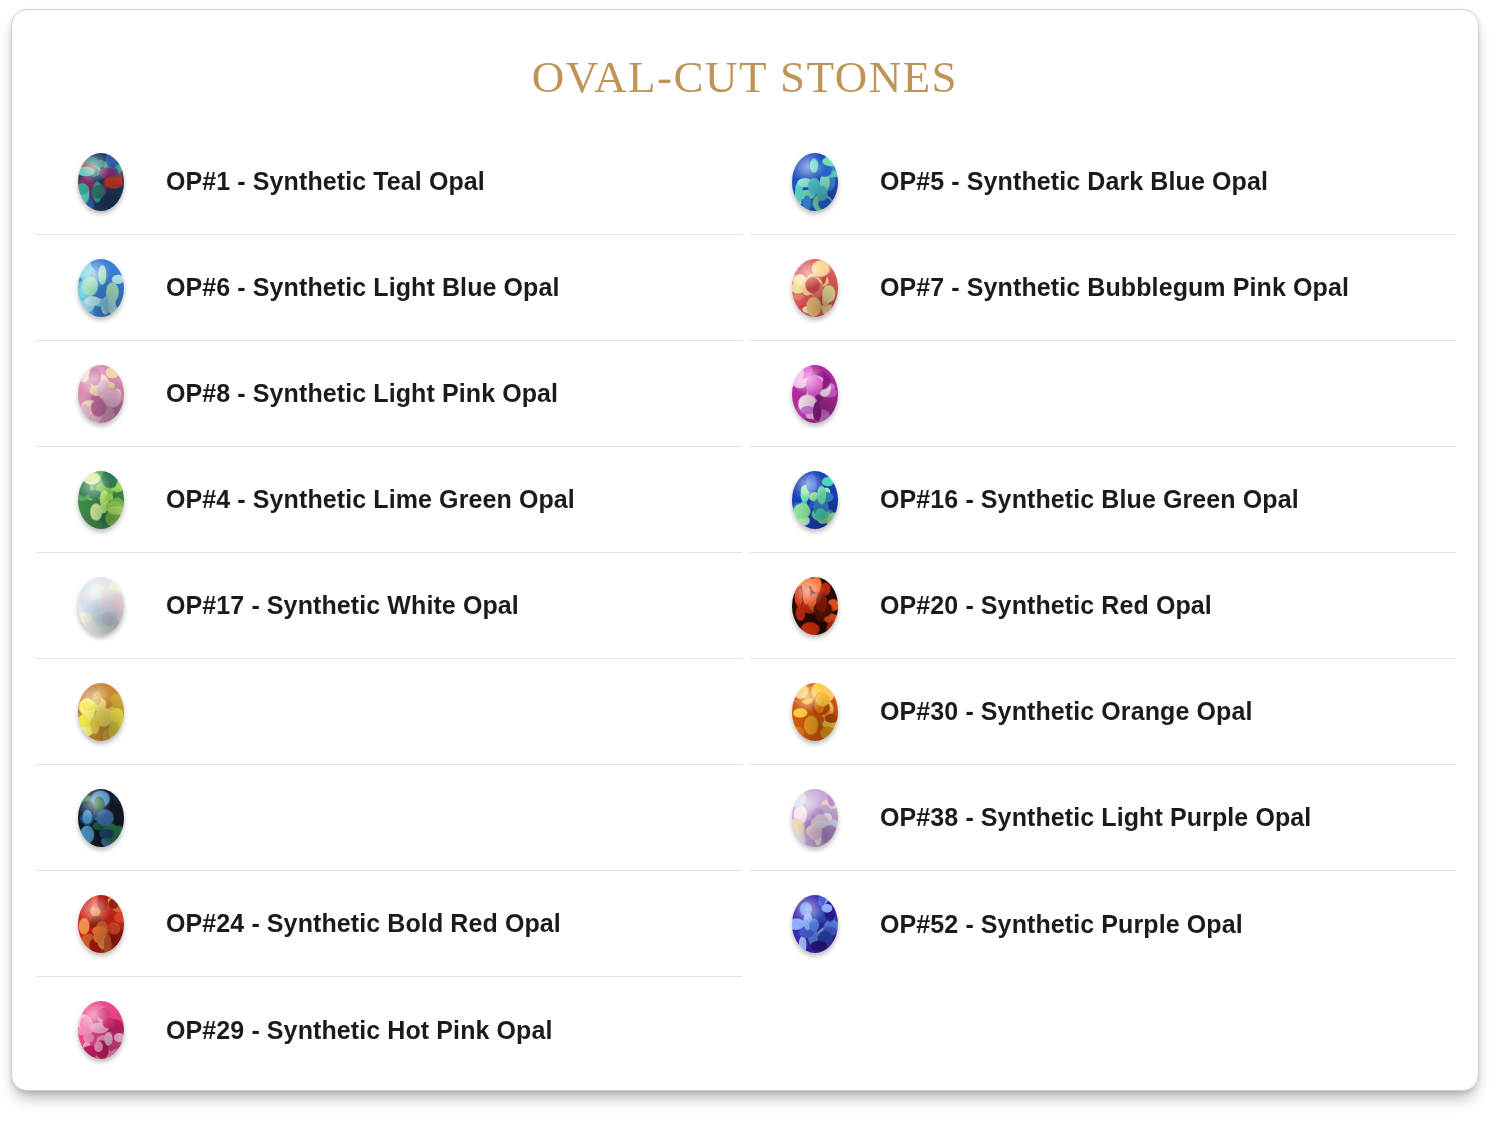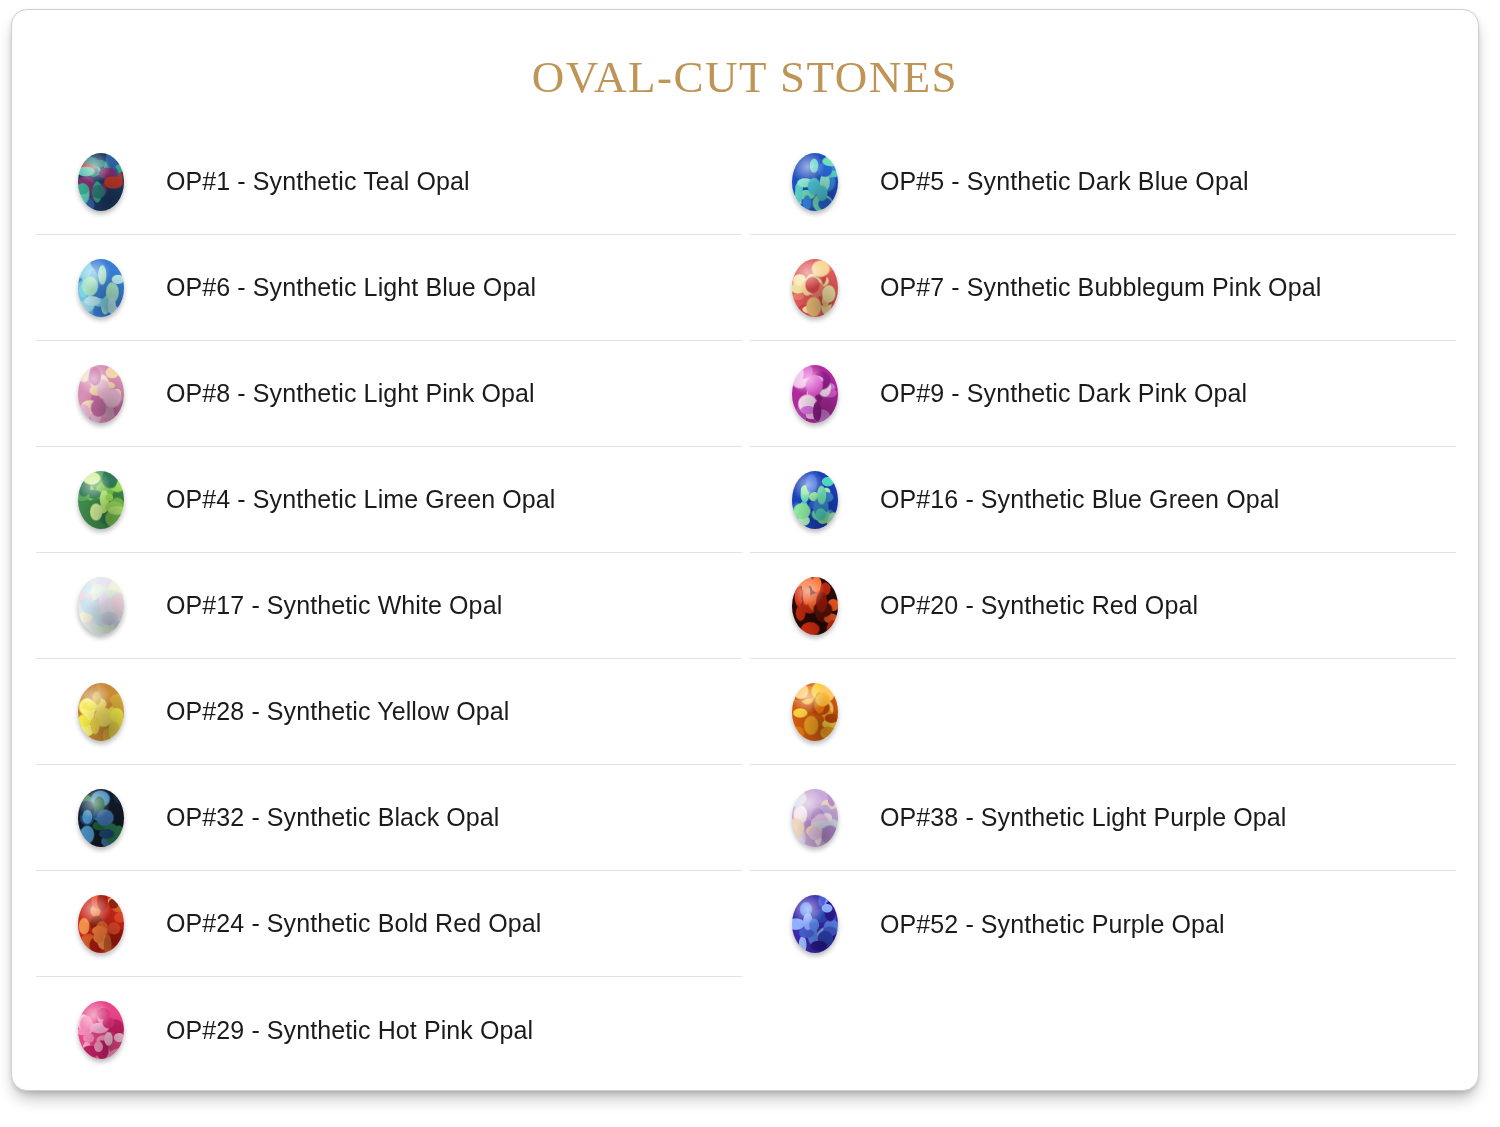--- a/index.html
+++ b/index.html
@@ -92,21 +92,21 @@
     border-radius: 50%;
     background:
       radial-gradient(ellipse 60% 45% at 34% 24%, rgba(255,255,255,0.55), rgba(255,255,255,0) 62%),
       radial-gradient(ellipse 90% 90% at 70% 82%, rgba(0,0,0,0.30), rgba(0,0,0,0) 70%);
     pointer-events: none;
   }
 
   .label {
     font-size: 25px;
     color: #1b1b1b;
-    font-weight: 400;
+    font-weight: 700;
     white-space: nowrap;
     letter-spacing: 0.1px;
   }
 </style>
 </head>
 <body>
 
 <div id="card">
 
   <h1 id="title">OVAL-CUT STONES</h1>
@@ -159,30 +159,28 @@
         </div>
         <div class="label">OP#17 - Synthetic White Opal</div>
       </div>
 
       <div class="stone-row">
         <div class="thumb-cell">
           <div class="gem" style="background: radial-gradient(23.6% 13% at 25.1% 39.2%, rgb(242, 232, 74) 0%, rgb(242, 232, 74) 58%, rgba(0, 0, 0, 0) 72%), radial-gradient(14.8% 23.1% at 37.2% 73.1%, rgb(232, 210, 74) 0%, rgb(232, 210, 74) 58%, rgba(0, 0, 0, 0) 72%), radial-gradient(14% 17.9% at 41% 26.3%, rgb(212, 168, 58) 0%, rgb(212, 168, 58) 58%, rgba(0, 0, 0, 0) 72%), radial-gradient(15.1% 21.9% at 26.1% 50.9%, rgb(250, 240, 122) 0%, rgb(250, 240, 122) 58%, rgba(0, 0, 0, 0) 72%), radial-gradient(16.9% 23.2% at 31.6% 14.2%, rgb(192, 122, 44) 0%, rgb(192, 122, 44) 58%, rgba(0, 0, 0, 0) 72%), radial-gradient(28% 15.9% at 42.7% 36.4%, rgb(234, 216, 96) 0%, rgb(234, 216, 96) 58%, rgba(0, 0, 0, 0) 72%), radial-gradient(22.3% 18.7% at 84.2% 55.3%, rgb(242, 232, 74) 0%, rgb(242, 232, 74) 58%, rgba(0, 0, 0, 0) 72%), radial-gradient(18.4% 25.6% at 78.6% 82.5%, rgb(232, 210, 74) 0%, rgb(232, 210, 74) 58%, rgba(0, 0, 0, 0) 72%), radial-gradient(18.8% 21.1% at 66.4% 91.3%, rgb(212, 168, 58) 0%, rgb(212, 168, 58) 58%, rgba(0, 0, 0, 0) 72%), radial-gradient(28.7% 23.1% at 20.7% 41.4%, rgb(250, 240, 122) 0%, rgb(250, 240, 122) 58%, rgba(0, 0, 0, 0) 72%), radial-gradient(30.7% 11% at 12.2% 46.5%, rgb(192, 122, 44) 0%, rgb(192, 122, 44) 58%, rgba(0, 0, 0, 0) 72%), radial-gradient(31.3% 25.4% at 55.7% 58.9%, rgb(234, 216, 96) 0%, rgb(234, 216, 96) 58%, rgba(0, 0, 0, 0) 72%), radial-gradient(22.8% 27.1% at 89.8% 73.7%, rgb(242, 232, 74) 0%, rgb(242, 232, 74) 58%, rgba(0, 0, 0, 0) 72%), radial-gradient(22.8% 12.1% at 76.4% 61.9%, rgb(232, 210, 74) 0%, rgb(232, 210, 74) 58%, rgba(0, 0, 0, 0) 72%), radial-gradient(29.1% 14.4% at 88% 28.4%, rgb(212, 168, 58) 0%, rgb(212, 168, 58) 58%, rgba(0, 0, 0, 0) 72%), radial-gradient(17.6% 13.1% at 40% 29.1%, rgb(250, 240, 122) 0%, rgb(250, 240, 122) 58%, rgba(0, 0, 0, 0) 72%), radial-gradient(20.3% 17.7% at 70.1% 90.6%, rgb(192, 122, 44) 0%, rgb(192, 122, 44) 58%, rgba(0, 0, 0, 0) 72%), radial-gradient(30.1% 17.7% at 41.3% 36.3%, rgb(234, 216, 96) 0%, rgb(234, 216, 96) 58%, rgba(0, 0, 0, 0) 72%), radial-gradient(23.1% 16.7% at 14.2% 65.1%, rgb(242, 232, 74) 0%, rgb(242, 232, 74) 58%, rgba(0, 0, 0, 0) 72%), radial-gradient(12.9% 16.9% at 73.8% 52%, rgb(232, 210, 74) 0%, rgb(232, 210, 74) 58%, rgba(0, 0, 0, 0) 72%), radial-gradient(21.3% 27% at 88% 40.5%, rgb(212, 168, 58) 0%, rgb(212, 168, 58) 58%, rgba(0, 0, 0, 0) 72%), radial-gradient(24.3% 16.4% at 19% 81%, rgb(250, 240, 122) 0%, rgb(250, 240, 122) 58%, rgba(0, 0, 0, 0) 72%), rgb(201, 138, 54);">
               <span class="sheen"></span>
             </div>
         </div>
-        <div class="label">OP#28 - Synthetic Yellow Opal</div>
       </div>
 
       <div class="stone-row">
         <div class="thumb-cell">
           <div class="gem" style="background: radial-gradient(25% 12.7% at 62.2% 77.2%, rgb(31, 74, 122) 0%, rgb(31, 74, 122) 58%, rgba(0, 0, 0, 0) 72%), radial-gradient(26.5% 19.2% at 71.6% 73.8%, rgb(42, 122, 74) 0%, rgb(42, 122, 74) 58%, rgba(0, 0, 0, 0) 72%), radial-gradient(28.3% 22.2% at 59.1% 49.8%, rgb(63, 111, 168) 0%, rgb(63, 111, 168) 58%, rgba(0, 0, 0, 0) 72%), radial-gradient(18.2% 21% at 46.1% 26.7%, rgb(26, 95, 58) 0%, rgb(26, 95, 58) 58%, rgba(0, 0, 0, 0) 72%), radial-gradient(16.2% 18.5% at 20.1% 48.1%, rgb(74, 143, 192) 0%, rgb(74, 143, 192) 58%, rgba(0, 0, 0, 0) 72%), radial-gradient(25.2% 22.2% at 18.7% 35%, rgb(15, 42, 63) 0%, rgb(15, 42, 63) 58%, rgba(0, 0, 0, 0) 72%), radial-gradient(25.5% 20.7% at 35.4% 36.4%, rgb(31, 74, 122) 0%, rgb(31, 74, 122) 58%, rgba(0, 0, 0, 0) 72%), radial-gradient(15.9% 21% at 89.2% 76.7%, rgb(42, 122, 74) 0%, rgb(42, 122, 74) 58%, rgba(0, 0, 0, 0) 72%), radial-gradient(26.9% 11.6% at 85.4% 76.7%, rgb(63, 111, 168) 0%, rgb(63, 111, 168) 58%, rgba(0, 0, 0, 0) 72%), radial-gradient(23.1% 12.6% at 77.2% 72.3%, rgb(26, 95, 58) 0%, rgb(26, 95, 58) 58%, rgba(0, 0, 0, 0) 72%), radial-gradient(31.2% 21.7% at 49% 16.8%, rgb(74, 143, 192) 0%, rgb(74, 143, 192) 58%, rgba(0, 0, 0, 0) 72%), radial-gradient(12.1% 12.5% at 26.3% 38.2%, rgb(15, 42, 63) 0%, rgb(15, 42, 63) 58%, rgba(0, 0, 0, 0) 72%), radial-gradient(24.1% 20.3% at 20.1% 49.2%, rgb(31, 74, 122) 0%, rgb(31, 74, 122) 58%, rgba(0, 0, 0, 0) 72%), radial-gradient(27.8% 16.9% at 12.9% 20%, rgb(42, 122, 74) 0%, rgb(42, 122, 74) 58%, rgba(0, 0, 0, 0) 72%), radial-gradient(14.4% 16.6% at 42.3% 44.1%, rgb(63, 111, 168) 0%, rgb(63, 111, 168) 58%, rgba(0, 0, 0, 0) 72%), radial-gradient(23.9% 12.4% at 47.2% 63.3%, rgb(26, 95, 58) 0%, rgb(26, 95, 58) 58%, rgba(0, 0, 0, 0) 72%), radial-gradient(23% 23.9% at 20.1% 78.6%, rgb(74, 143, 192) 0%, rgb(74, 143, 192) 58%, rgba(0, 0, 0, 0) 72%), radial-gradient(21.5% 20.6% at 90% 11.5%, rgb(15, 42, 63) 0%, rgb(15, 42, 63) 58%, rgba(0, 0, 0, 0) 72%), radial-gradient(16.1% 23.1% at 18.2% 82.5%, rgb(31, 74, 122) 0%, rgb(31, 74, 122) 58%, rgba(0, 0, 0, 0) 72%), radial-gradient(26.5% 25.7% at 71.7% 76.2%, rgb(42, 122, 74) 0%, rgb(42, 122, 74) 58%, rgba(0, 0, 0, 0) 72%), radial-gradient(23.4% 14.2% at 65.7% 90.4%, rgb(63, 111, 168) 0%, rgb(63, 111, 168) 58%, rgba(0, 0, 0, 0) 72%), radial-gradient(14.7% 13.5% at 9.4% 77.1%, rgb(26, 95, 58) 0%, rgb(26, 95, 58) 58%, rgba(0, 0, 0, 0) 72%), rgb(18, 26, 38);">
               <span class="sheen"></span>
             </div>
         </div>
-        <div class="label">OP#32 - Synthetic Black Opal</div>
       </div>
 
       <div class="stone-row">
         <div class="thumb-cell">
           <div class="gem" style="background: radial-gradient(20.5% 16% at 78.4% 57.5%, rgb(232, 72, 42) 0%, rgb(232, 72, 42) 58%, rgba(0, 0, 0, 0) 72%), radial-gradient(16.8% 14.1% at 44.3% 73.5%, rgb(240, 122, 58) 0%, rgb(240, 122, 58) 58%, rgba(0, 0, 0, 0) 72%), radial-gradient(17.9% 24.9% at 53.2% 11.1%, rgb(168, 26, 16) 0%, rgb(168, 26, 16) 58%, rgba(0, 0, 0, 0) 72%), radial-gradient(13% 27.2% at 64.5% 86%, rgb(216, 96, 42) 0%, rgb(216, 96, 42) 58%, rgba(0, 0, 0, 0) 72%), radial-gradient(16.7% 13.1% at 77.3% 14.9%, rgb(143, 36, 16) 0%, rgb(143, 36, 16) 58%, rgba(0, 0, 0, 0) 72%), radial-gradient(22% 19.4% at 57% 81.5%, rgb(242, 144, 74) 0%, rgb(242, 144, 74) 58%, rgba(0, 0, 0, 0) 72%), radial-gradient(18.6% 13% at 90.5% 39.3%, rgb(232, 72, 42) 0%, rgb(232, 72, 42) 58%, rgba(0, 0, 0, 0) 72%), radial-gradient(25.2% 13.4% at 46.8% 62.1%, rgb(240, 122, 58) 0%, rgb(240, 122, 58) 58%, rgba(0, 0, 0, 0) 72%), radial-gradient(30.4% 23.7% at 88.7% 74.2%, rgb(168, 26, 16) 0%, rgb(168, 26, 16) 58%, rgba(0, 0, 0, 0) 72%), radial-gradient(21% 23.9% at 52.3% 60.4%, rgb(216, 96, 42) 0%, rgb(216, 96, 42) 58%, rgba(0, 0, 0, 0) 72%), radial-gradient(21.4% 21.2% at 40.1% 49.9%, rgb(143, 36, 16) 0%, rgb(143, 36, 16) 58%, rgba(0, 0, 0, 0) 72%), radial-gradient(17.6% 20.7% at 13.3% 53.2%, rgb(242, 144, 74) 0%, rgb(242, 144, 74) 58%, rgba(0, 0, 0, 0) 72%), radial-gradient(17.2% 19% at 40.7% 10.4%, rgb(232, 72, 42) 0%, rgb(232, 72, 42) 58%, rgba(0, 0, 0, 0) 72%), radial-gradient(15.4% 13.7% at 13.1% 59.2%, rgb(240, 122, 58) 0%, rgb(240, 122, 58) 58%, rgba(0, 0, 0, 0) 72%), radial-gradient(21.7% 20.7% at 39% 86.6%, rgb(168, 26, 16) 0%, rgb(168, 26, 16) 58%, rgba(0, 0, 0, 0) 72%), radial-gradient(29.7% 18.8% at 27.1% 81%, rgb(216, 96, 42) 0%, rgb(216, 96, 42) 58%, rgba(0, 0, 0, 0) 72%), radial-gradient(22.9% 20.8% at 41.1% 77%, rgb(143, 36, 16) 0%, rgb(143, 36, 16) 58%, rgba(0, 0, 0, 0) 72%), radial-gradient(28.3% 11.3% at 82.2% 10.3%, rgb(242, 144, 74) 0%, rgb(242, 144, 74) 58%, rgba(0, 0, 0, 0) 72%), radial-gradient(28.3% 14.9% at 25.3% 76.2%, rgb(232, 72, 42) 0%, rgb(232, 72, 42) 58%, rgba(0, 0, 0, 0) 72%), radial-gradient(16.9% 15.6% at 37.8% 27.3%, rgb(240, 122, 58) 0%, rgb(240, 122, 58) 58%, rgba(0, 0, 0, 0) 72%), radial-gradient(28.2% 19.2% at 27.1% 76.6%, rgb(168, 26, 16) 0%, rgb(168, 26, 16) 58%, rgba(0, 0, 0, 0) 72%), radial-gradient(24.6% 16.4% at 89.4% 19.8%, rgb(216, 96, 42) 0%, rgb(216, 96, 42) 58%, rgba(0, 0, 0, 0) 72%), rgb(200, 39, 24);">
               <span class="sheen"></span>
             </div>
         </div>
         <div class="label">OP#24 - Synthetic Bold Red Opal</div>
       </div>
@@ -217,21 +215,20 @@
         </div>
         <div class="label">OP#7 - Synthetic Bubblegum Pink Opal</div>
       </div>
 
       <div class="stone-row">
         <div class="thumb-cell">
           <div class="gem" style="background: radial-gradient(28.3% 27.1% at 48.6% 35.1%, rgb(224, 90, 208) 0%, rgb(224, 90, 208) 58%, rgba(0, 0, 0, 0) 72%), radial-gradient(15.4% 17% at 15.7% 14.7%, rgb(240, 184, 232) 0%, rgb(240, 184, 232) 58%, rgba(0, 0, 0, 0) 72%), radial-gradient(14% 26.6% at 54.8% 80.3%, rgb(143, 31, 136) 0%, rgb(143, 31, 136) 58%, rgba(0, 0, 0, 0) 72%), radial-gradient(23.8% 10.9% at 34.5% 77.8%, rgb(216, 122, 224) 0%, rgb(216, 122, 224) 58%, rgba(0, 0, 0, 0) 72%), radial-gradient(30.6% 24.5% at 33.4% 67%, rgb(250, 224, 240) 0%, rgb(250, 224, 240) 58%, rgba(0, 0, 0, 0) 72%), radial-gradient(20.9% 11.8% at 22.4% 78%, rgb(192, 64, 176) 0%, rgb(192, 64, 176) 58%, rgba(0, 0, 0, 0) 72%), radial-gradient(12.9% 18.2% at 42.6% 52.4%, rgb(224, 90, 208) 0%, rgb(224, 90, 208) 58%, rgba(0, 0, 0, 0) 72%), radial-gradient(26.2% 11% at 50.6% 25.4%, rgb(240, 184, 232) 0%, rgb(240, 184, 232) 58%, rgba(0, 0, 0, 0) 72%), radial-gradient(30% 23.6% at 64.5% 27%, rgb(143, 31, 136) 0%, rgb(143, 31, 136) 58%, rgba(0, 0, 0, 0) 72%), radial-gradient(23.5% 21% at 40.9% 68.2%, rgb(216, 122, 224) 0%, rgb(216, 122, 224) 58%, rgba(0, 0, 0, 0) 72%), radial-gradient(21.8% 24.2% at 70.7% 39.2%, rgb(250, 224, 240) 0%, rgb(250, 224, 240) 58%, rgba(0, 0, 0, 0) 72%), radial-gradient(19.2% 19.7% at 18.6% 91.2%, rgb(192, 64, 176) 0%, rgb(192, 64, 176) 58%, rgba(0, 0, 0, 0) 72%), radial-gradient(27.9% 19.6% at 27.1% 11%, rgb(224, 90, 208) 0%, rgb(224, 90, 208) 58%, rgba(0, 0, 0, 0) 72%), radial-gradient(30.8% 25.6% at 17.3% 23.6%, rgb(240, 184, 232) 0%, rgb(240, 184, 232) 58%, rgba(0, 0, 0, 0) 72%), radial-gradient(25.7% 23.3% at 51.2% 51.7%, rgb(143, 31, 136) 0%, rgb(143, 31, 136) 58%, rgba(0, 0, 0, 0) 72%), radial-gradient(27.3% 20.4% at 65.6% 90.1%, rgb(216, 122, 224) 0%, rgb(216, 122, 224) 58%, rgba(0, 0, 0, 0) 72%), radial-gradient(23.3% 16.7% at 47.4% 49.2%, rgb(250, 224, 240) 0%, rgb(250, 224, 240) 58%, rgba(0, 0, 0, 0) 72%), radial-gradient(28.9% 18.4% at 54.9% 24.2%, rgb(192, 64, 176) 0%, rgb(192, 64, 176) 58%, rgba(0, 0, 0, 0) 72%), radial-gradient(24.6% 12% at 81.7% 48.2%, rgb(224, 90, 208) 0%, rgb(224, 90, 208) 58%, rgba(0, 0, 0, 0) 72%), radial-gradient(28.9% 10.1% at 46.2% 86.9%, rgb(240, 184, 232) 0%, rgb(240, 184, 232) 58%, rgba(0, 0, 0, 0) 72%), radial-gradient(15% 25.9% at 24.5% 87.1%, rgb(143, 31, 136) 0%, rgb(143, 31, 136) 58%, rgba(0, 0, 0, 0) 72%), radial-gradient(28% 12.5% at 75.6% 38.3%, rgb(216, 122, 224) 0%, rgb(216, 122, 224) 58%, rgba(0, 0, 0, 0) 72%), rgb(176, 42, 158);">
               <span class="sheen"></span>
             </div>
         </div>
-        <div class="label">OP#9 - Synthetic Dark Pink Opal</div>
       </div>
 
       <div class="stone-row">
         <div class="thumb-cell">
           <div class="gem" style="background: radial-gradient(19.8% 12.4% at 77.9% 18.4%, rgb(79, 216, 192) 0%, rgb(79, 216, 192) 58%, rgba(0, 0, 0, 0) 72%), radial-gradient(28.6% 20.9% at 21.5% 69.3%, rgb(143, 232, 160) 0%, rgb(143, 232, 160) 58%, rgba(0, 0, 0, 0) 72%), radial-gradient(18.2% 24.5% at 42.3% 21.4%, rgb(42, 95, 216) 0%, rgb(42, 95, 216) 58%, rgba(0, 0, 0, 0) 72%), radial-gradient(15.2% 24.6% at 64.4% 41.6%, rgb(111, 224, 176) 0%, rgb(111, 224, 176) 58%, rgba(0, 0, 0, 0) 72%), radial-gradient(24.9% 13.7% at 73.7% 45.1%, rgb(58, 136, 208) 0%, rgb(58, 136, 208) 58%, rgba(0, 0, 0, 0) 72%), radial-gradient(20.1% 13.6% at 25.7% 85.4%, rgb(176, 240, 192) 0%, rgb(176, 240, 192) 58%, rgba(0, 0, 0, 0) 72%), radial-gradient(17.5% 15.9% at 62.4% 74.7%, rgb(79, 216, 192) 0%, rgb(79, 216, 192) 58%, rgba(0, 0, 0, 0) 72%), radial-gradient(17.5% 10.3% at 67.2% 84.4%, rgb(143, 232, 160) 0%, rgb(143, 232, 160) 58%, rgba(0, 0, 0, 0) 72%), radial-gradient(15.6% 18.4% at 11% 65.8%, rgb(42, 95, 216) 0%, rgb(42, 95, 216) 58%, rgba(0, 0, 0, 0) 72%), radial-gradient(15.1% 12.3% at 69.6% 77.4%, rgb(111, 224, 176) 0%, rgb(111, 224, 176) 58%, rgba(0, 0, 0, 0) 72%), radial-gradient(25.1% 27.7% at 63% 62.5%, rgb(58, 136, 208) 0%, rgb(58, 136, 208) 58%, rgba(0, 0, 0, 0) 72%), radial-gradient(22.5% 22% at 90% 86%, rgb(176, 240, 192) 0%, rgb(176, 240, 192) 58%, rgba(0, 0, 0, 0) 72%), radial-gradient(12.5% 12.6% at 25.7% 60%, rgb(79, 216, 192) 0%, rgb(79, 216, 192) 58%, rgba(0, 0, 0, 0) 72%), radial-gradient(16.3% 13.8% at 29.7% 33.1%, rgb(143, 232, 160) 0%, rgb(143, 232, 160) 58%, rgba(0, 0, 0, 0) 72%), radial-gradient(28.6% 10.2% at 20% 64.6%, rgb(42, 95, 216) 0%, rgb(42, 95, 216) 58%, rgba(0, 0, 0, 0) 72%), radial-gradient(30.4% 17.9% at 62.7% 74.5%, rgb(111, 224, 176) 0%, rgb(111, 224, 176) 58%, rgba(0, 0, 0, 0) 72%), radial-gradient(19.5% 18.6% at 80.5% 78.4%, rgb(58, 136, 208) 0%, rgb(58, 136, 208) 58%, rgba(0, 0, 0, 0) 72%), radial-gradient(13.1% 11.6% at 74.9% 36.3%, rgb(176, 240, 192) 0%, rgb(176, 240, 192) 58%, rgba(0, 0, 0, 0) 72%), radial-gradient(18.8% 12.9% at 11.1% 75.3%, rgb(79, 216, 192) 0%, rgb(79, 216, 192) 58%, rgba(0, 0, 0, 0) 72%), radial-gradient(16.8% 12.4% at 47.8% 44.2%, rgb(143, 232, 160) 0%, rgb(143, 232, 160) 58%, rgba(0, 0, 0, 0) 72%), radial-gradient(12.8% 10.9% at 46% 58.5%, rgb(42, 95, 216) 0%, rgb(42, 95, 216) 58%, rgba(0, 0, 0, 0) 72%), radial-gradient(14.3% 21.4% at 27.9% 40.3%, rgb(111, 224, 176) 0%, rgb(111, 224, 176) 58%, rgba(0, 0, 0, 0) 72%), rgb(26, 63, 184);">
               <span class="sheen"></span>
             </div>
         </div>
         <div class="label">OP#16 - Synthetic Blue Green Opal</div>
       </div>
@@ -244,20 +241,21 @@
         </div>
         <div class="label">OP#20 - Synthetic Red Opal</div>
       </div>
 
       <div class="stone-row">
         <div class="thumb-cell">
           <div class="gem" style="background: radial-gradient(12.2% 20.6% at 91.9% 91.1%, rgb(240, 160, 32) 0%, rgb(240, 160, 32) 58%, rgba(0, 0, 0, 0) 72%), radial-gradient(23.5% 12.2% at 18% 51.7%, rgb(250, 208, 64) 0%, rgb(250, 208, 64) 58%, rgba(0, 0, 0, 0) 72%), radial-gradient(20.8% 17% at 12.8% 86.1%, rgb(232, 120, 16) 0%, rgb(232, 120, 16) 58%, rgba(0, 0, 0, 0) 72%), radial-gradient(25.1% 21.6% at 19% 13.5%, rgb(255, 200, 96) 0%, rgb(255, 200, 96) 58%, rgba(0, 0, 0, 0) 72%), radial-gradient(23.2% 12.1% at 86.3% 60.9%, rgb(192, 72, 8) 0%, rgb(192, 72, 8) 58%, rgba(0, 0, 0, 0) 72%), radial-gradient(23.5% 18.2% at 66.6% 28.5%, rgb(248, 184, 56) 0%, rgb(248, 184, 56) 58%, rgba(0, 0, 0, 0) 72%), radial-gradient(25.3% 16.9% at 78.3% 86.1%, rgb(240, 160, 32) 0%, rgb(240, 160, 32) 58%, rgba(0, 0, 0, 0) 72%), radial-gradient(29% 13.4% at 84.6% 70.8%, rgb(250, 208, 64) 0%, rgb(250, 208, 64) 58%, rgba(0, 0, 0, 0) 72%), radial-gradient(17.6% 27.5% at 60% 34.9%, rgb(232, 120, 16) 0%, rgb(232, 120, 16) 58%, rgba(0, 0, 0, 0) 72%), radial-gradient(23.3% 22.4% at 77.7% 17.1%, rgb(255, 200, 96) 0%, rgb(255, 200, 96) 58%, rgba(0, 0, 0, 0) 72%), radial-gradient(31.2% 20.3% at 61.9% 42.5%, rgb(192, 72, 8) 0%, rgb(192, 72, 8) 58%, rgba(0, 0, 0, 0) 72%), radial-gradient(13.7% 20% at 79.3% 17%, rgb(248, 184, 56) 0%, rgb(248, 184, 56) 58%, rgba(0, 0, 0, 0) 72%), radial-gradient(14.9% 18.8% at 78.2% 57.3%, rgb(240, 160, 32) 0%, rgb(240, 160, 32) 58%, rgba(0, 0, 0, 0) 72%), radial-gradient(30.6% 27% at 62.6% 14.1%, rgb(250, 208, 64) 0%, rgb(250, 208, 64) 58%, rgba(0, 0, 0, 0) 72%), radial-gradient(30.6% 17.2% at 33% 16.4%, rgb(232, 120, 16) 0%, rgb(232, 120, 16) 58%, rgba(0, 0, 0, 0) 72%), radial-gradient(22.5% 23% at 75.3% 44.7%, rgb(255, 200, 96) 0%, rgb(255, 200, 96) 58%, rgba(0, 0, 0, 0) 72%), radial-gradient(25.8% 14.7% at 16.3% 21.4%, rgb(192, 72, 8) 0%, rgb(192, 72, 8) 58%, rgba(0, 0, 0, 0) 72%), radial-gradient(20.6% 16.3% at 33.2% 26.4%, rgb(248, 184, 56) 0%, rgb(248, 184, 56) 58%, rgba(0, 0, 0, 0) 72%), radial-gradient(23.5% 25% at 41.6% 73%, rgb(240, 160, 32) 0%, rgb(240, 160, 32) 58%, rgba(0, 0, 0, 0) 72%), radial-gradient(17.3% 16.3% at 15.4% 15.3%, rgb(250, 208, 64) 0%, rgb(250, 208, 64) 58%, rgba(0, 0, 0, 0) 72%), radial-gradient(13.5% 15.1% at 76% 8.2%, rgb(232, 120, 16) 0%, rgb(232, 120, 16) 58%, rgba(0, 0, 0, 0) 72%), radial-gradient(24.3% 27.4% at 8.8% 12.5%, rgb(255, 200, 96) 0%, rgb(255, 200, 96) 58%, rgba(0, 0, 0, 0) 72%), rgb(208, 90, 16);">
               <span class="sheen"></span>
             </div>
         </div>
+        <div class="label">OP#30 - Synthetic Orange Opal</div>
       </div>
 
       <div class="stone-row">
         <div class="thumb-cell">
           <div class="gem" style="background: radial-gradient(21.2% 16.9% at 50.2% 77.3%, rgb(232, 200, 232) 0%, rgb(232, 200, 232) 58%, rgba(0, 0, 0, 0) 72%), radial-gradient(25.7% 15.1% at 46.9% 72.4%, rgb(240, 216, 192) 0%, rgb(240, 216, 192) 58%, rgba(0, 0, 0, 0) 72%), radial-gradient(29.1% 25.7% at 82.4% 79.4%, rgb(184, 144, 208) 0%, rgb(184, 144, 208) 58%, rgba(0, 0, 0, 0) 72%), radial-gradient(29.3% 10% at 63.8% 61.1%, rgb(216, 224, 240) 0%, rgb(216, 224, 240) 58%, rgba(0, 0, 0, 0) 72%), radial-gradient(12.9% 27.8% at 56.7% 78.9%, rgb(248, 232, 240) 0%, rgb(248, 232, 240) 58%, rgba(0, 0, 0, 0) 72%), radial-gradient(27.5% 19.3% at 84.4% 78.3%, rgb(192, 176, 224) 0%, rgb(192, 176, 224) 58%, rgba(0, 0, 0, 0) 72%), radial-gradient(12.1% 15.4% at 48.8% 60.6%, rgb(232, 200, 232) 0%, rgb(232, 200, 232) 58%, rgba(0, 0, 0, 0) 72%), radial-gradient(28.6% 25.9% at 8% 67.3%, rgb(240, 216, 192) 0%, rgb(240, 216, 192) 58%, rgba(0, 0, 0, 0) 72%), radial-gradient(14.7% 23.2% at 86.7% 14.8%, rgb(184, 144, 208) 0%, rgb(184, 144, 208) 58%, rgba(0, 0, 0, 0) 72%), radial-gradient(24.2% 22.3% at 10.8% 17%, rgb(216, 224, 240) 0%, rgb(216, 224, 240) 58%, rgba(0, 0, 0, 0) 72%), radial-gradient(22.4% 25% at 18.3% 43.7%, rgb(248, 232, 240) 0%, rgb(248, 232, 240) 58%, rgba(0, 0, 0, 0) 72%), radial-gradient(28.4% 15.7% at 57.6% 66.2%, rgb(192, 176, 224) 0%, rgb(192, 176, 224) 58%, rgba(0, 0, 0, 0) 72%), radial-gradient(27.3% 28% at 62.7% 61.1%, rgb(232, 200, 232) 0%, rgb(232, 200, 232) 58%, rgba(0, 0, 0, 0) 72%), radial-gradient(31.4% 21% at 10.6% 15.6%, rgb(240, 216, 192) 0%, rgb(240, 216, 192) 58%, rgba(0, 0, 0, 0) 72%), radial-gradient(21.5% 23.3% at 55.8% 47.7%, rgb(184, 144, 208) 0%, rgb(184, 144, 208) 58%, rgba(0, 0, 0, 0) 72%), radial-gradient(15.2% 18% at 14.8% 91.4%, rgb(216, 224, 240) 0%, rgb(216, 224, 240) 58%, rgba(0, 0, 0, 0) 72%), radial-gradient(17.4% 11.4% at 76% 49.1%, rgb(248, 232, 240) 0%, rgb(248, 232, 240) 58%, rgba(0, 0, 0, 0) 72%), radial-gradient(19.4% 16.1% at 71.1% 37.7%, rgb(192, 176, 224) 0%, rgb(192, 176, 224) 58%, rgba(0, 0, 0, 0) 72%), radial-gradient(23.5% 26.1% at 14.4% 85.5%, rgb(232, 200, 232) 0%, rgb(232, 200, 232) 58%, rgba(0, 0, 0, 0) 72%), radial-gradient(28.6% 13.3% at 82.5% 26.3%, rgb(240, 216, 192) 0%, rgb(240, 216, 192) 58%, rgba(0, 0, 0, 0) 72%), radial-gradient(14.3% 16.2% at 36.4% 64.2%, rgb(184, 144, 208) 0%, rgb(184, 144, 208) 58%, rgba(0, 0, 0, 0) 72%), radial-gradient(26% 27.5% at 87.7% 69.7%, rgb(216, 224, 240) 0%, rgb(216, 224, 240) 58%, rgba(0, 0, 0, 0) 72%), rgb(200, 168, 216);">
               <span class="sheen"></span>
             </div>
         </div>
         <div class="label">OP#38 - Synthetic Light Purple Opal</div>
       </div>

